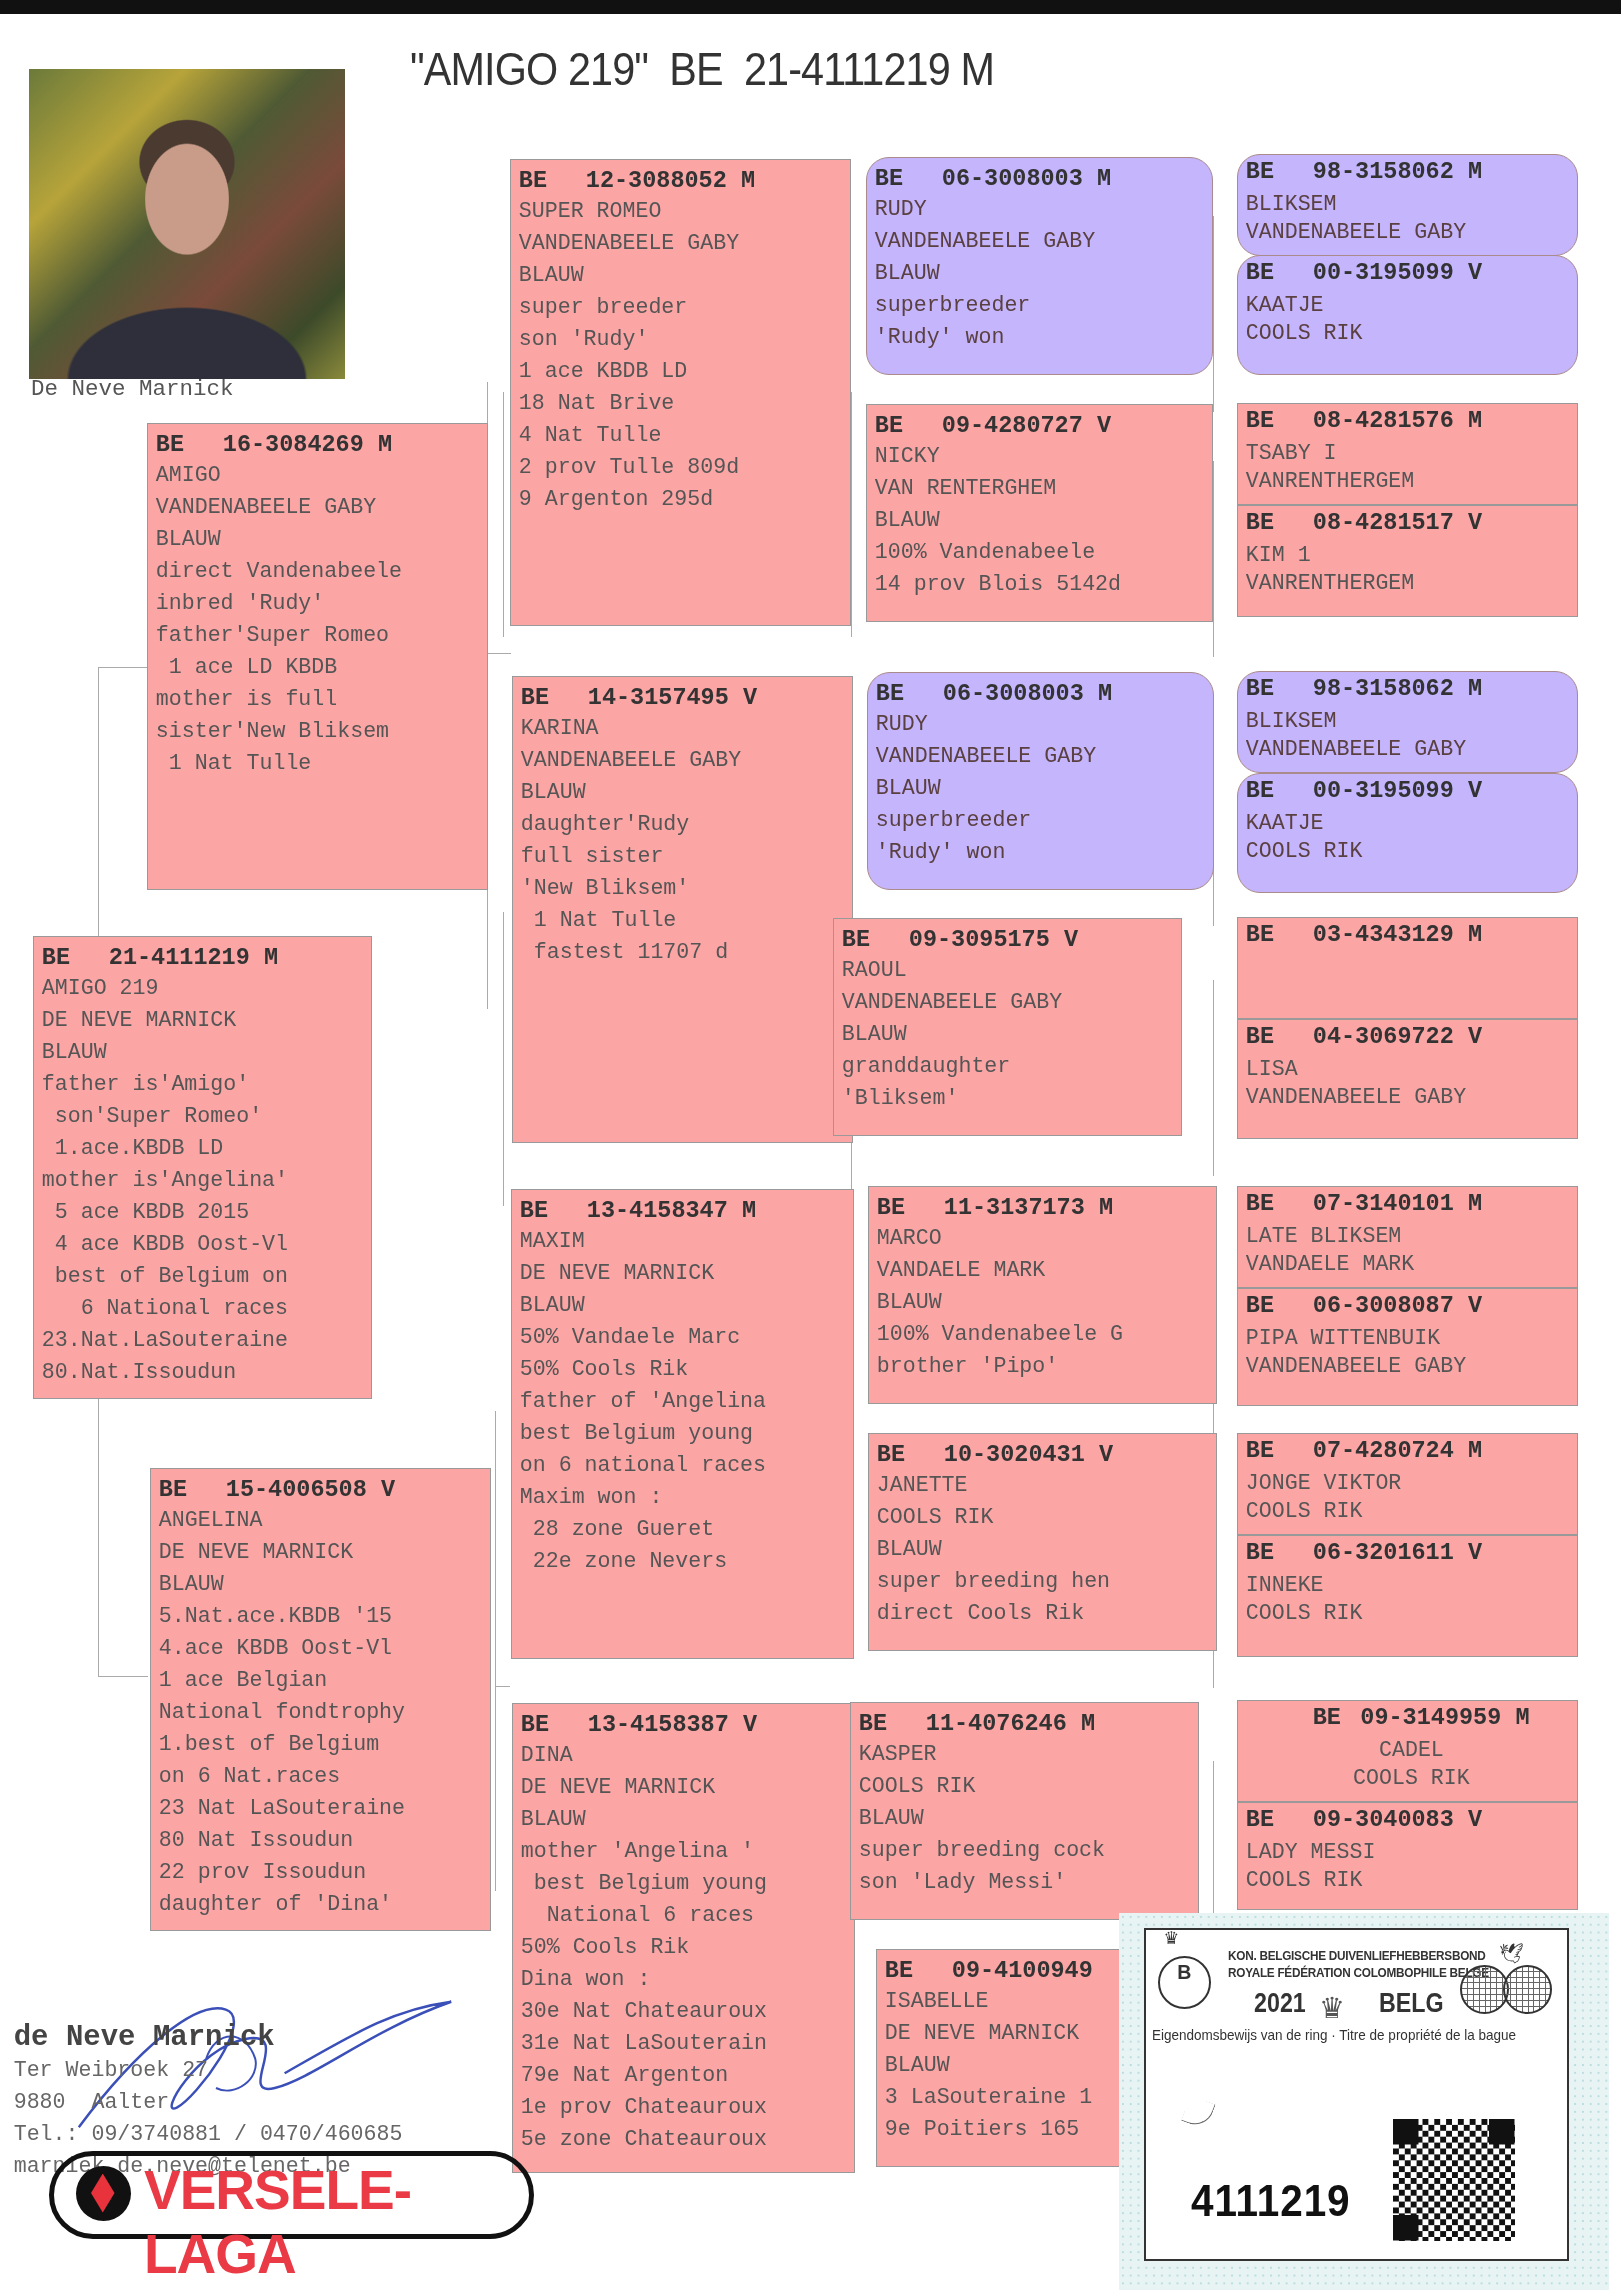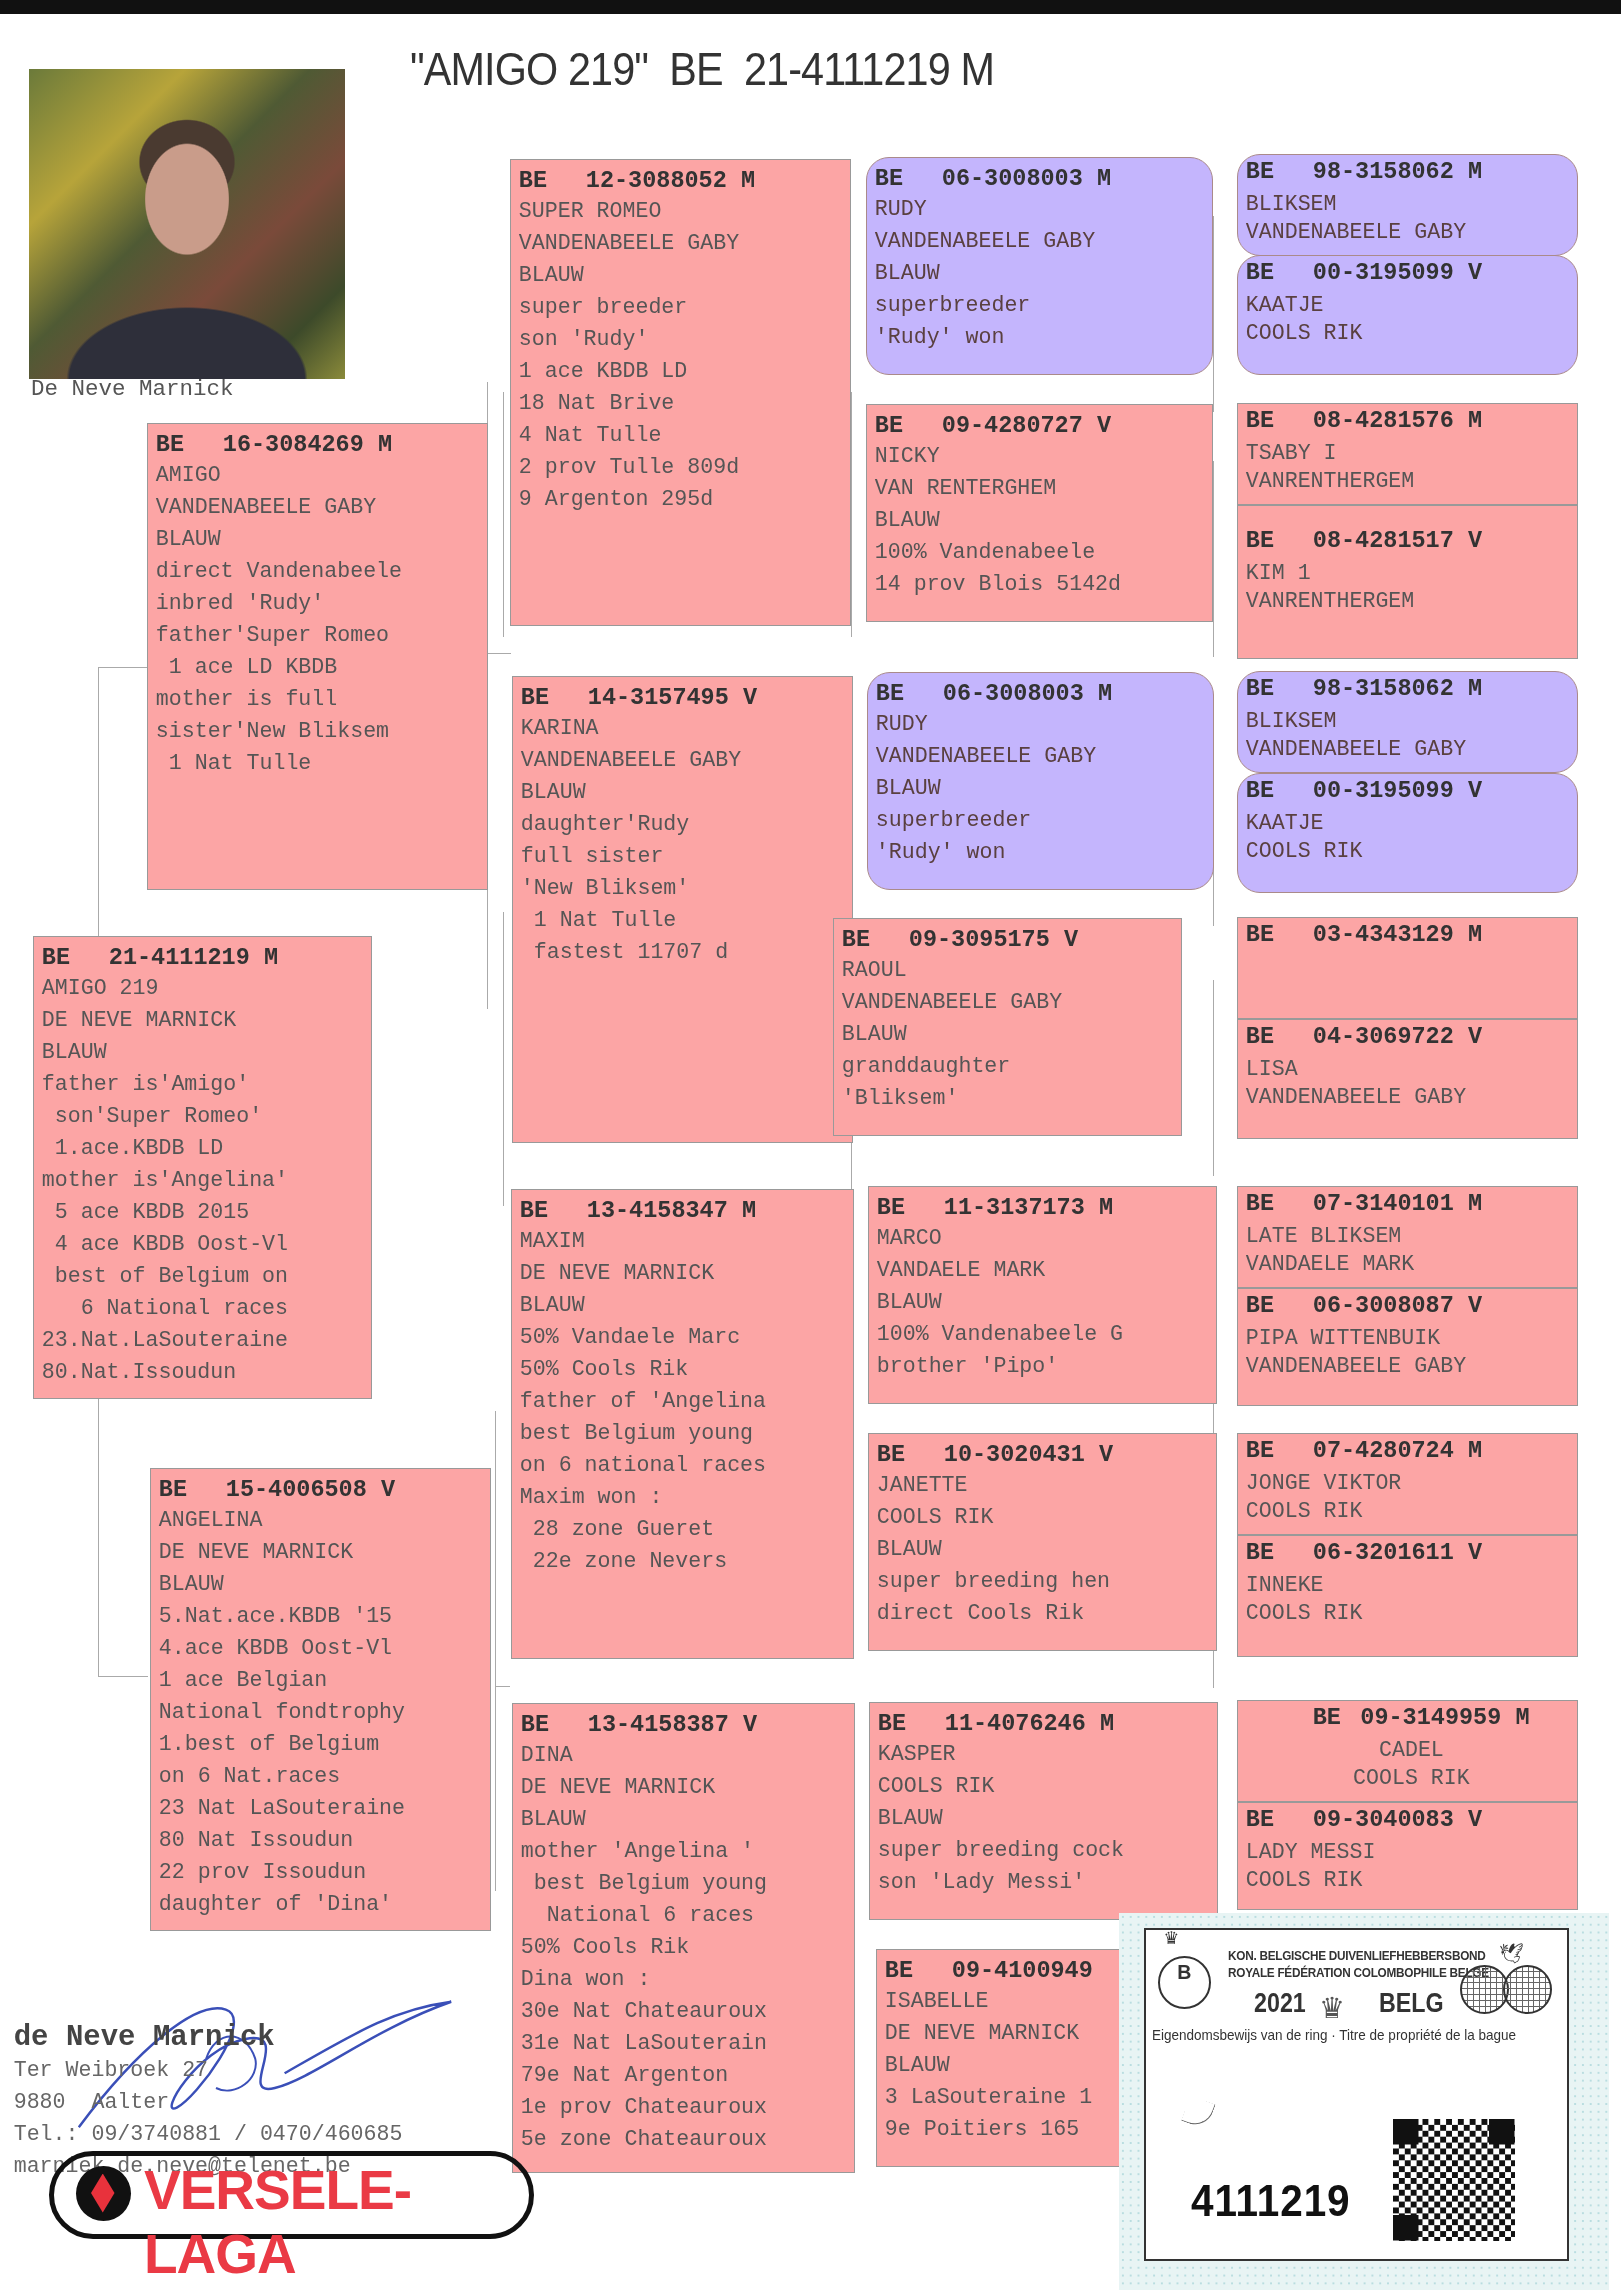--- a/index.html
+++ b/index.html
@@ -255,21 +255,21 @@
 <div class="box" style="left:868px;top:1433px;width:349px;height:218px;">
   <div class="ring"><span class="be">BE</span><span>10-3020431 V</span></div>
   <div class="lines">
       <div class="line">JANETTE</div>
       <div class="line">COOLS RIK</div>
       <div class="line">BLAUW</div>
       <div class="line">super breeding hen</div>
       <div class="line">direct Cools Rik</div>
     </div>
 </div>
-<div class="box" style="left:869px;top:1702px;width:349px;height:218px;">
+<div class="box" style="left:850px;top:1702px;width:349px;height:218px;">
   <div class="ring"><span class="be">BE</span><span>11-4076246 M</span></div>
   <div class="lines">
       <div class="line">KASPER</div>
       <div class="line">COOLS RIK</div>
       <div class="line">BLAUW</div>
       <div class="line">super breeding cock</div>
       <div class="line">son 'Lady Messi'</div>
     </div>
 </div>
 <div class="box" style="left:876px;top:1949px;width:255px;height:218px;">
@@ -298,21 +298,21 @@
         <div class="line" style="line-height: 28px;">COOLS RIK</div>
       </div>
     </div>
     <div class="box" style="left: 1237px; top: 403px; width: 341px; height: 102px; padding-top: 2px;">
       <div class="ring"><span class="be">BE</span><span>08-4281576 M</span></div>
       <div style="margin-top: 3.9px;">
         <div class="line" style="line-height: 28px;">TSABY I</div>
         <div class="line" style="line-height: 28px;">VANRENTHERGEM</div>
       </div>
     </div>
-    <div class="box" style="left: 1237px; top: 505px; width: 341px; height: 154px; padding-top: 20px;">
+    <div class="box" style="left: 1237px; top: 505px; width: 341px; height: 112px; padding-top: 2px;">
       <div class="ring"><span class="be">BE</span><span>08-4281517 V</span></div>
       <div style="margin-top: 3.9px;">
         <div class="line" style="line-height: 28px;">KIM 1</div>
         <div class="line" style="line-height: 28px;">VANRENTHERGEM</div>
       </div>
     </div>
     <div class="box pink" style="left: 1237px; top: 671px; width: 341px; height: 102px; padding-top: 2px;">
       <div class="ring"><span class="be">BE</span><span>98-3158062 M</span></div>
       <div style="margin-top: 3.9px;">
         <div class="line" style="line-height: 28px;">BLIKSEM</div>

